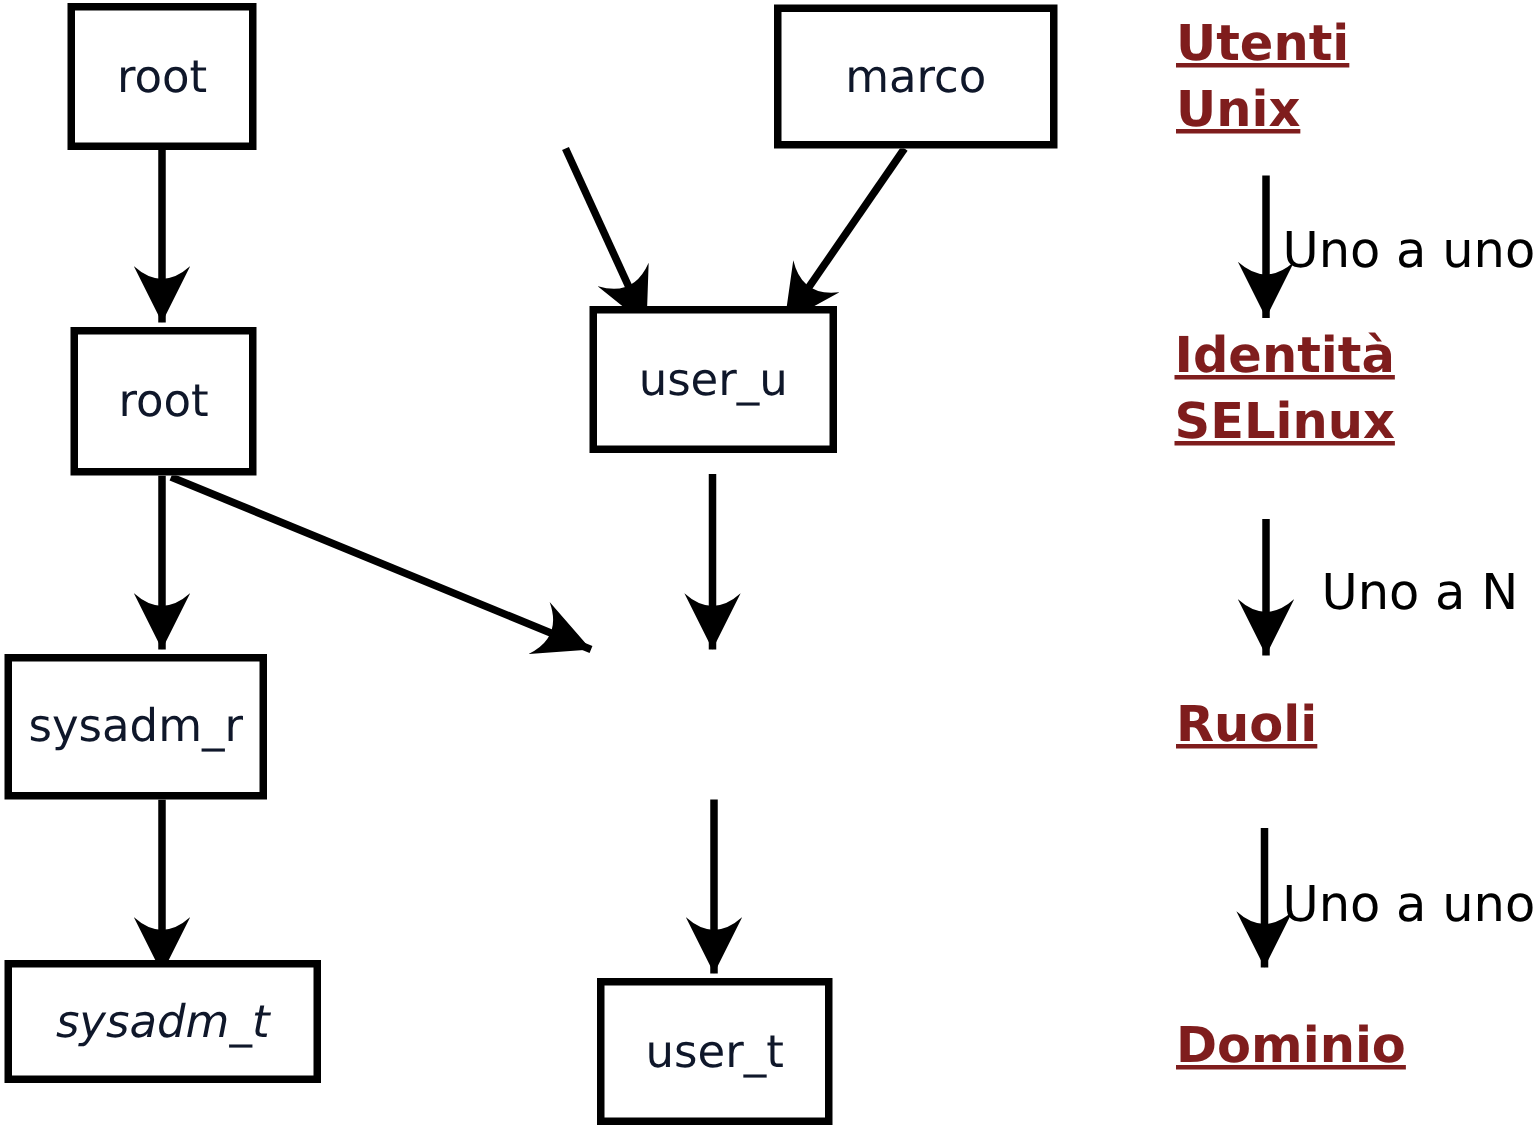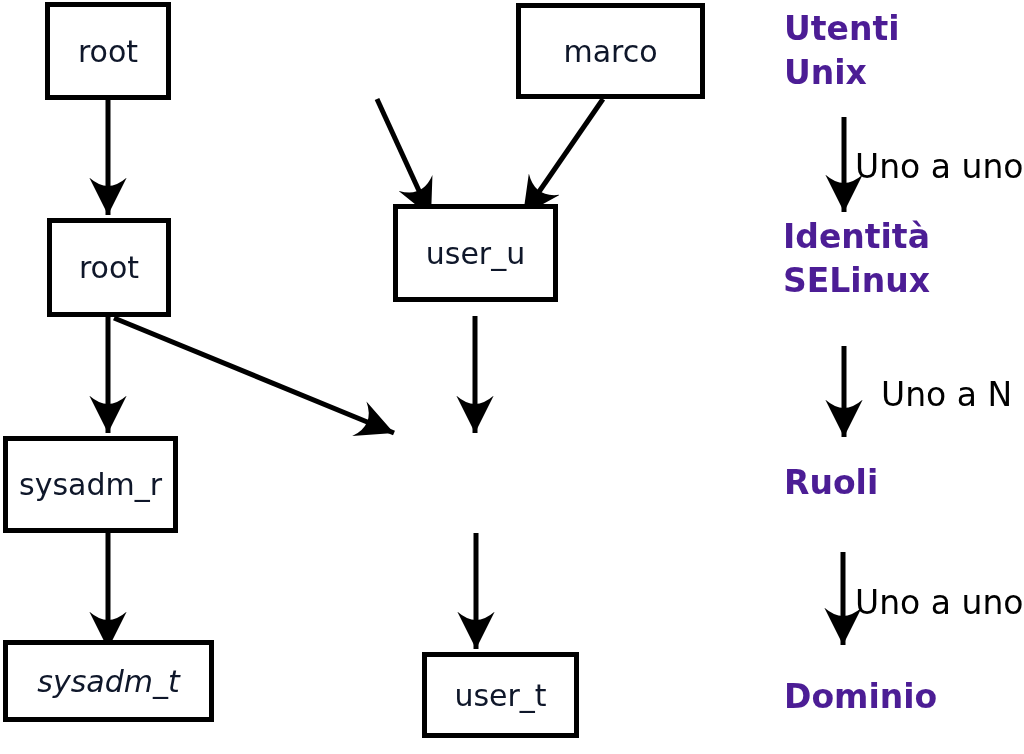--- a/index.html
+++ b/index.html
@@ -32,41 +32,42 @@
     justify-content: center;
     font-size: 30px;
     color: #0f172a;
     white-space: nowrap;
   }
   .legend-level {
     position: absolute;
     font-size: 33px;
     font-weight: bold;
     line-height: 44px;
-    color: #4c1d95;
+    color: #7f1d1d;
     white-space: pre-line;
+    text-decoration: underline;
   }
   .legend-relation {
     position: absolute;
     font-size: 33px;
     font-weight: normal;
     line-height: 40px;
     color: #000000;
     white-space: nowrap;
   }
   
   #n-unix-root      { left: 45px;  top: 2px;   width: 126px; height: 98px; }
   #n-unix-hertzog   { left: 280px; top: 3px;   width: 191px; height: 96px; }
   #n-unix-marco     { left: 516px; top: 3px;   width: 189px; height: 96px; }
   #n-selinux-root   { left: 47px;  top: 218px; width: 124px; height: 99px; }
   #n-selinux-user-u { left: 393px; top: 204px; width: 165px; height: 98px; }
   #n-role-sysadm-r  { left: 3px;   top: 436px; width: 175px; height: 97px; }
   #n-role-user-r    { left: 397px; top: 436px; width: 157px; height: 97px; }
   #n-domain-sysadm-t{ left: 3px;   top: 640px; width: 211px; height: 82px; font-style: italic; }
-  #n-domain-user-t  { left: 398px; top: 652px; width: 157px; height: 86px; margin-left: 24px; }
+  #n-domain-user-t  { left: 398px; top: 652px; width: 157px; height: 98px; }
   
   #lg-level-0 { left: 784px; top: 7px; }
   #lg-level-1 { left: 783px; top: 215px; }
   #lg-level-2 { left: 784px; top: 461px; }
   #lg-level-3 { left: 784px; top: 675px; }
   #lg-rel-0   { left: 855px; top: 147px; }
   #lg-rel-1   { left: 881px; top: 375px; }
   #lg-rel-2   { left: 855px; top: 583px; }
 </style>
 </head>

